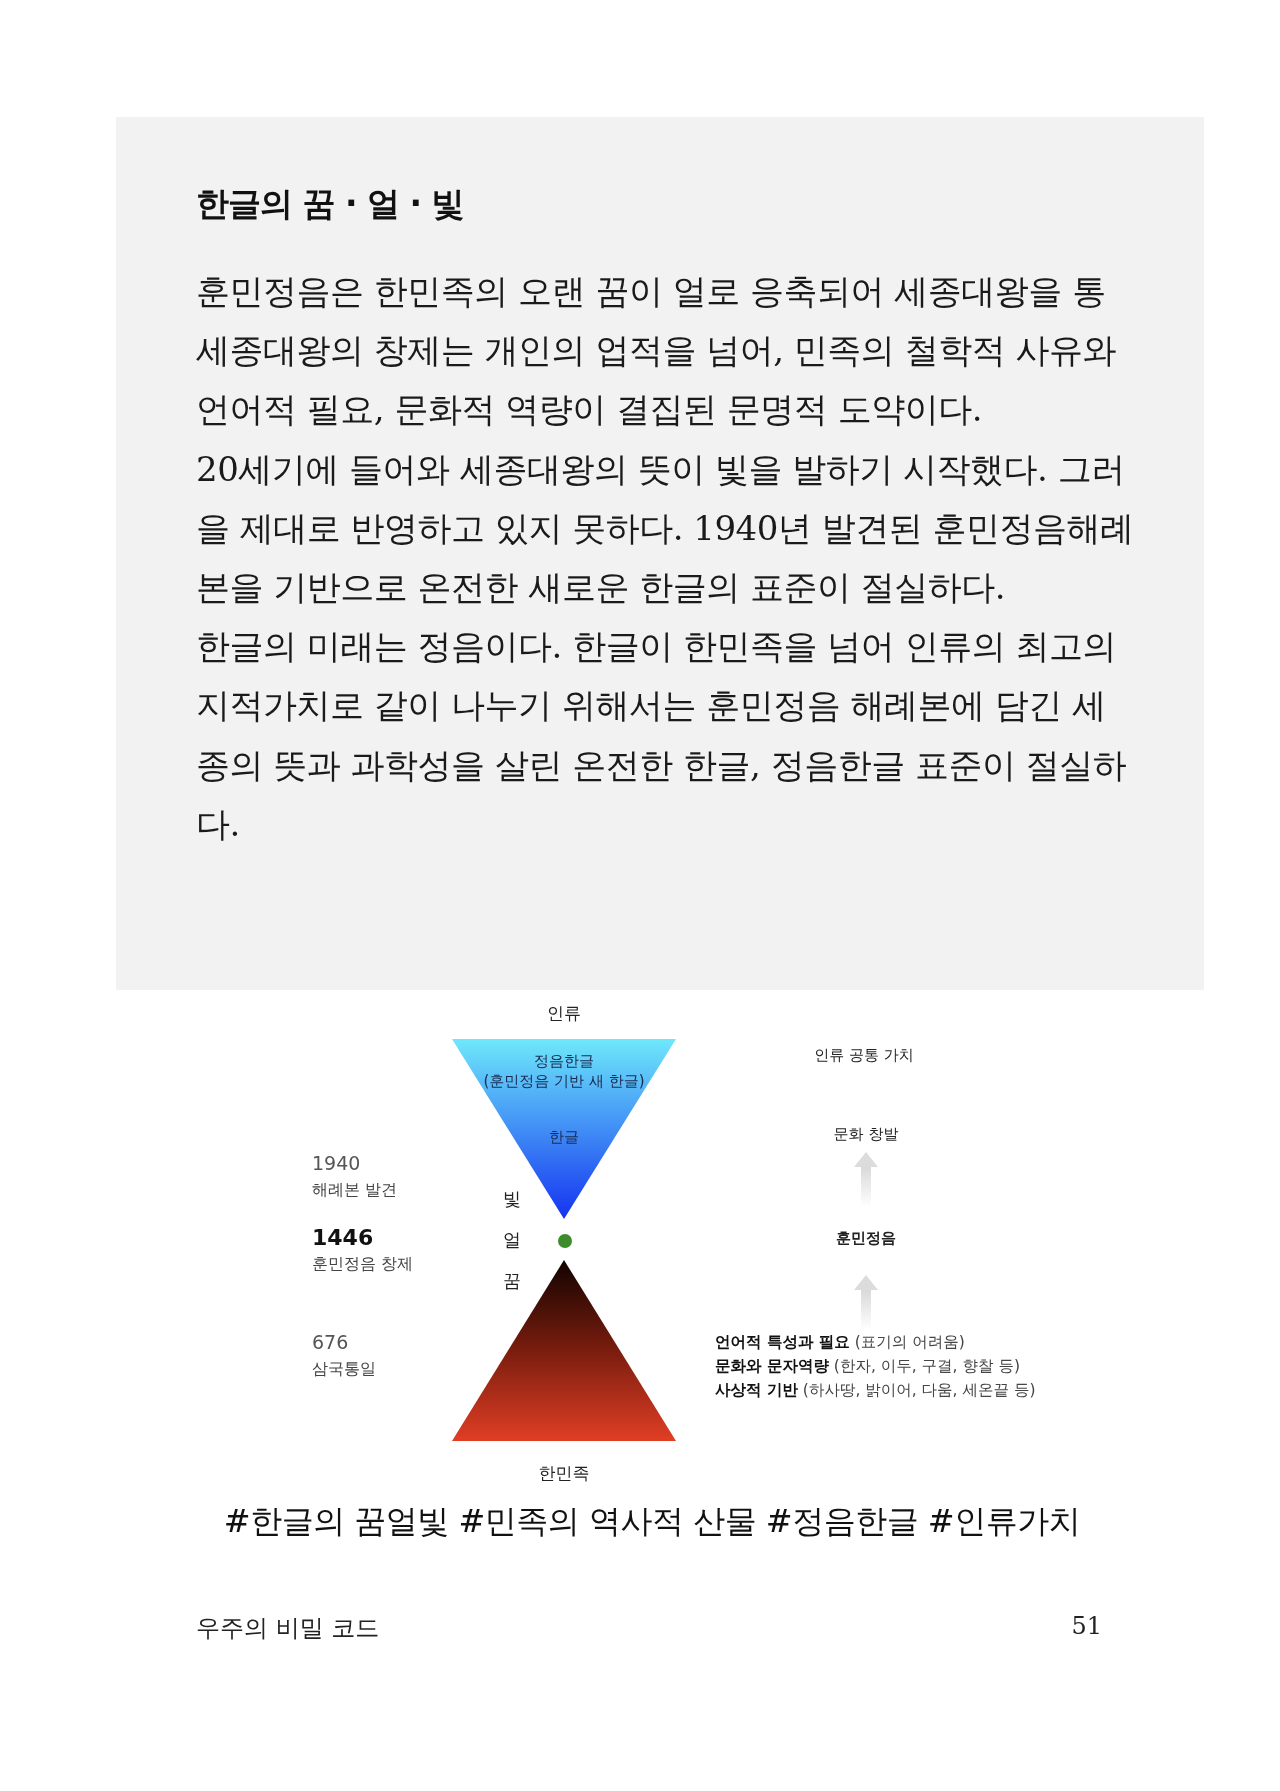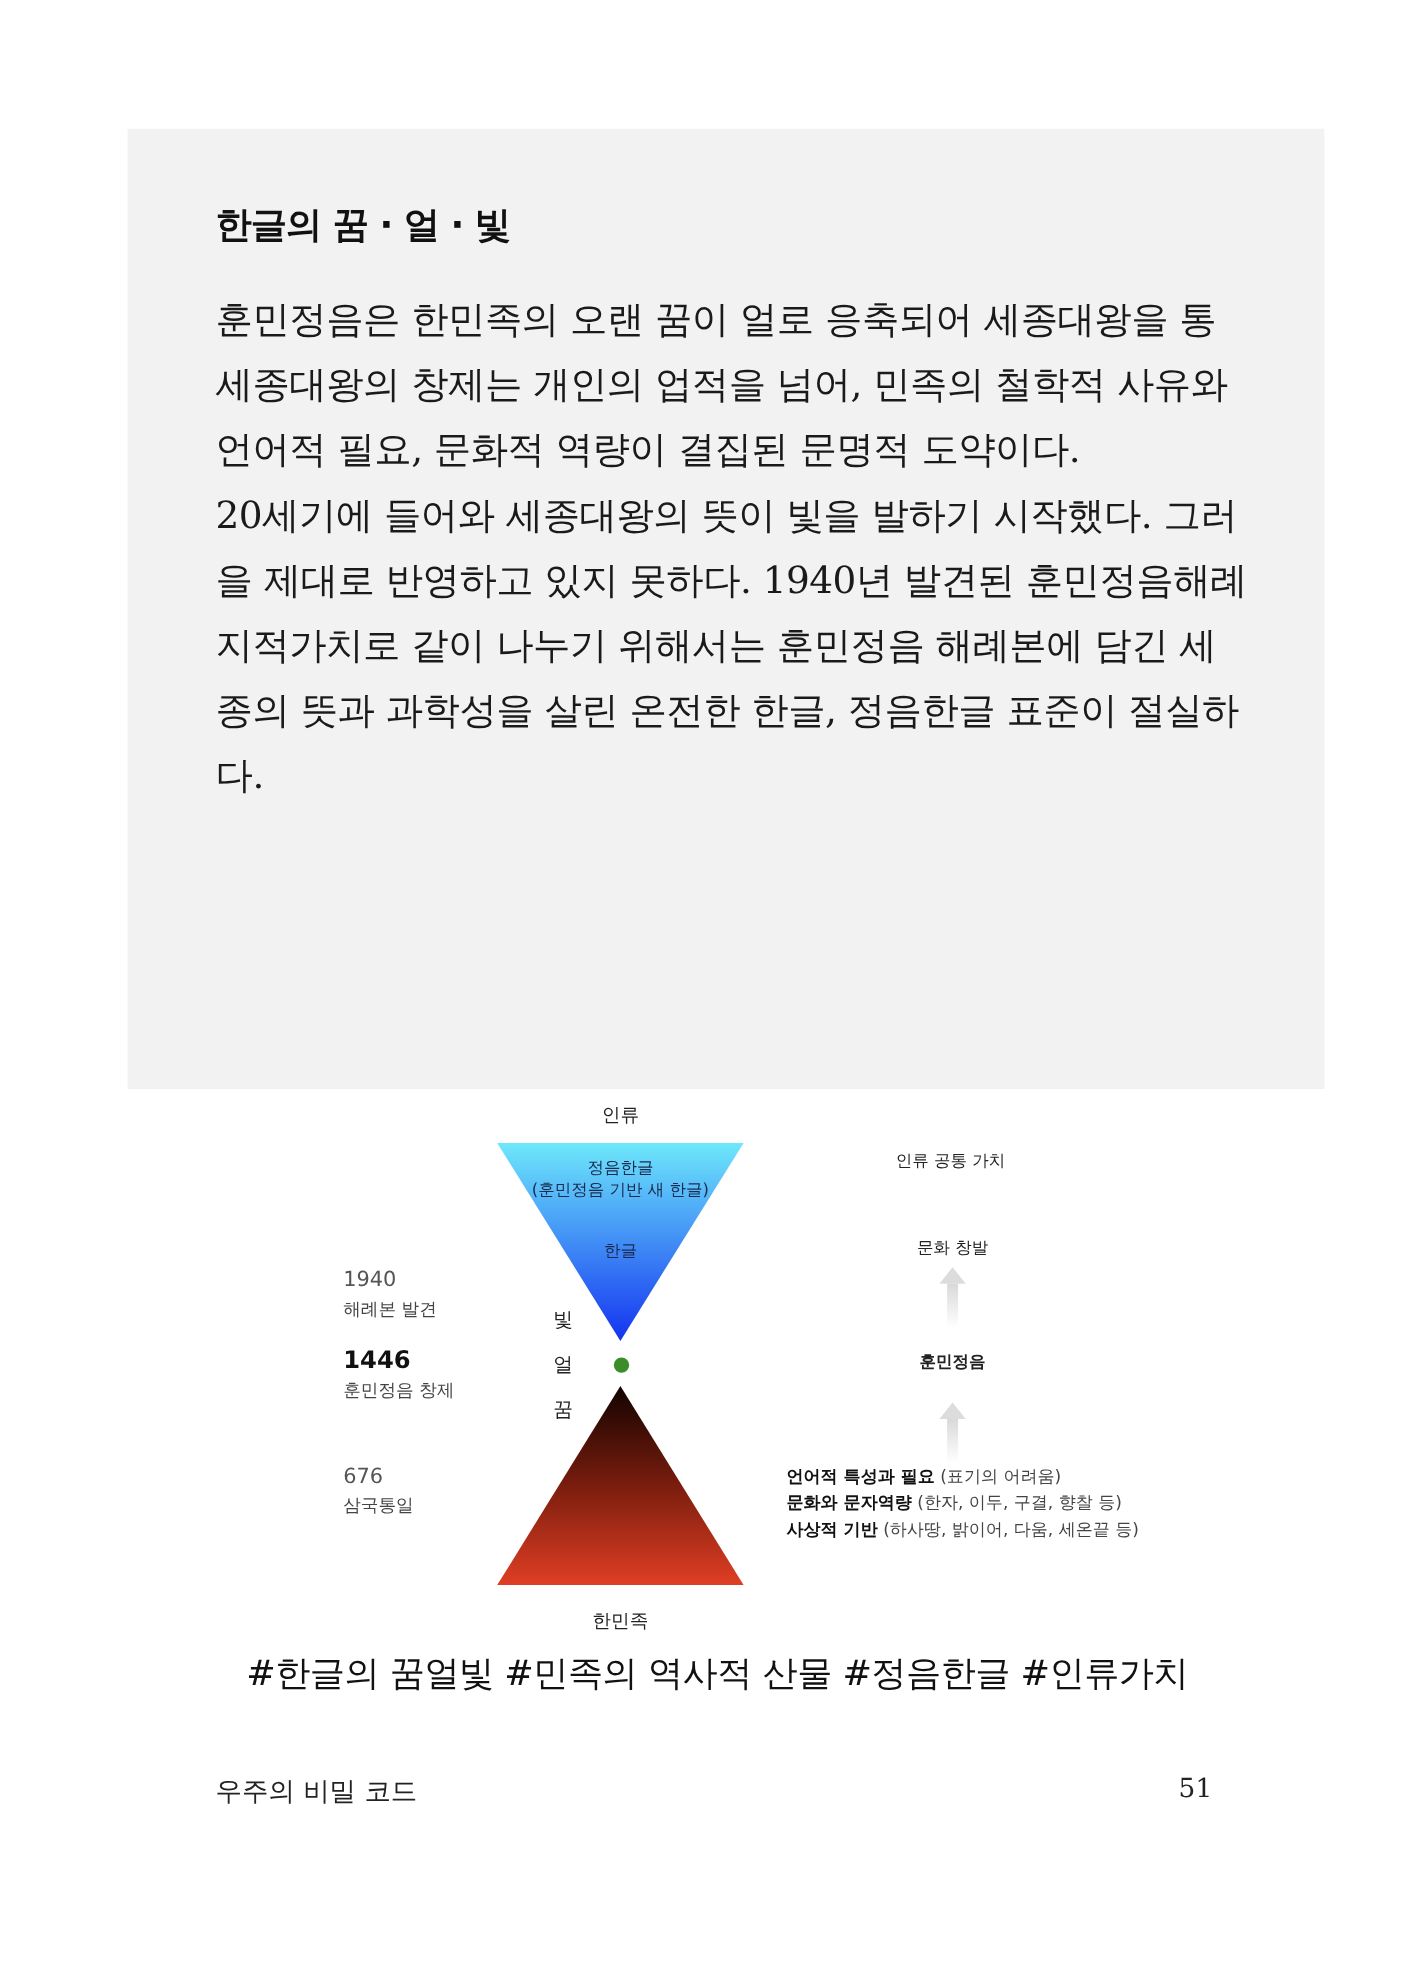--- a/index.html
+++ b/index.html
@@ -53,20 +53,22 @@
 <div class="box"></div>
 
 <div class="title">한글의 꿈 · 얼 · 빛</div>
 
 <div class="body-text">
   <span class="line">훈민정음은 한민족의 오랜 꿈이 얼로 응축되어 세종대왕을 통</span>
   <span class="line">세종대왕의 창제는 개인의 업적을 넘어, 민족의 철학적 사유와</span>
   <span class="line">언어적 필요, 문화적 역량이 결집된 문명적 도약이다.</span>
   <span class="line">20세기에 들어와 세종대왕의 뜻이 빛을 발하기 시작했다. 그러</span>
   <span class="line">을 제대로 반영하고 있지 못하다. 1940년 발견된 훈민정음해례</span>
+  <span class="line">본을 기반으로 온전한 새로운 한글의 표준이 절실하다.</span>
+  <span class="line">한글의 미래는 정음이다. 한글이 한민족을 넘어 인류의 최고의</span>
   <span class="line">지적가치로 같이 나누기 위해서는 훈민정음 해례본에 담긴 세</span>
   <span class="line">종의 뜻과 과학성을 살린 온전한 한글, 정음한글 표준이 절실하</span>
   <span class="line">다.</span>
 </div>
 
 <div class="diagram">
   <svg width="1280" height="1791" style="position:absolute;left:0;top:0;">
     <defs>
       <linearGradient id="gUp" x1="0" y1="0" x2="0" y2="1">
         <stop offset="0" stop-color="#6ee8fb"></stop>

